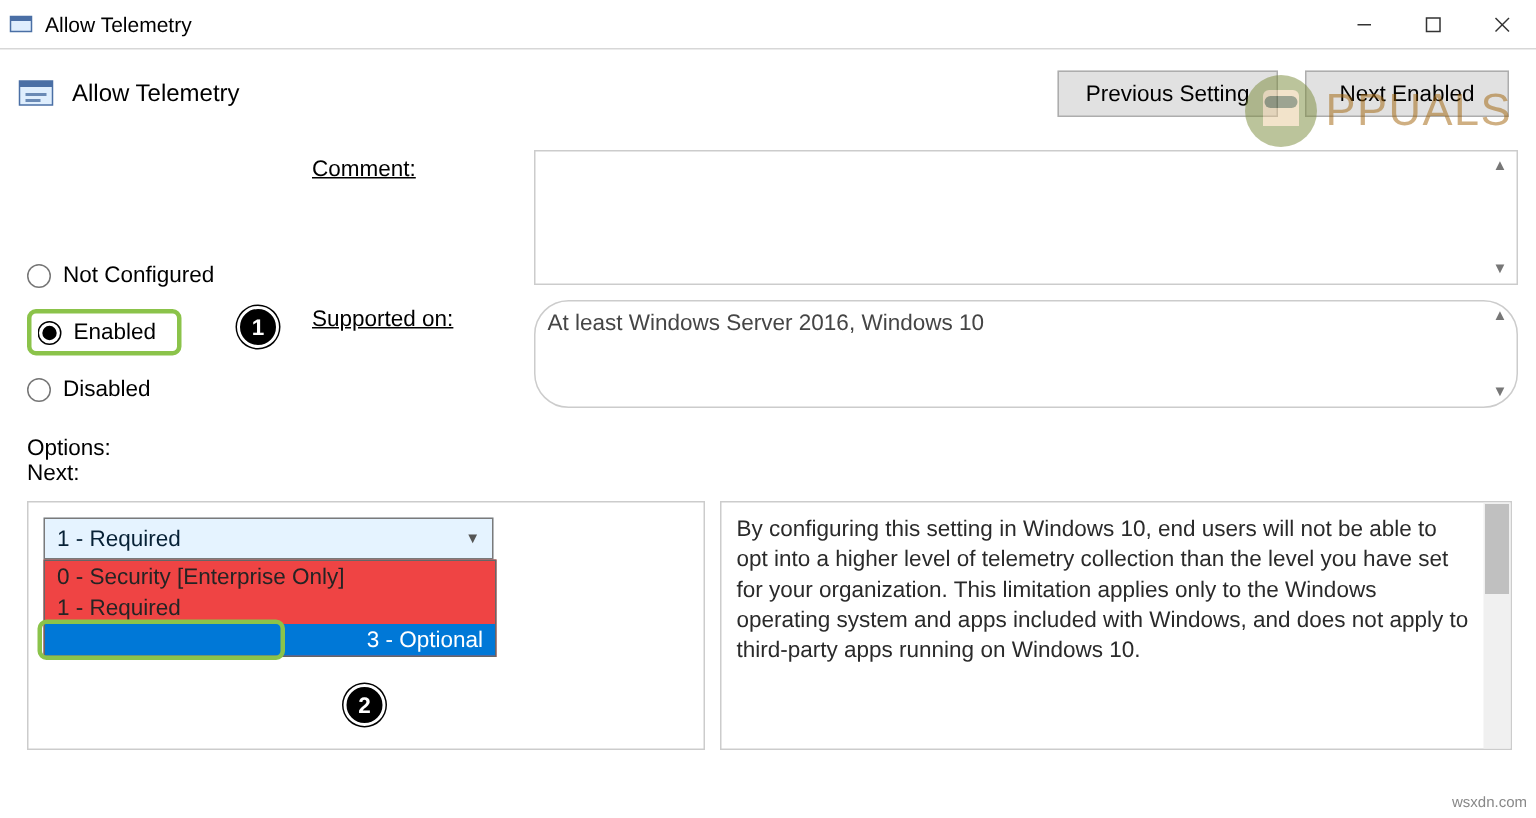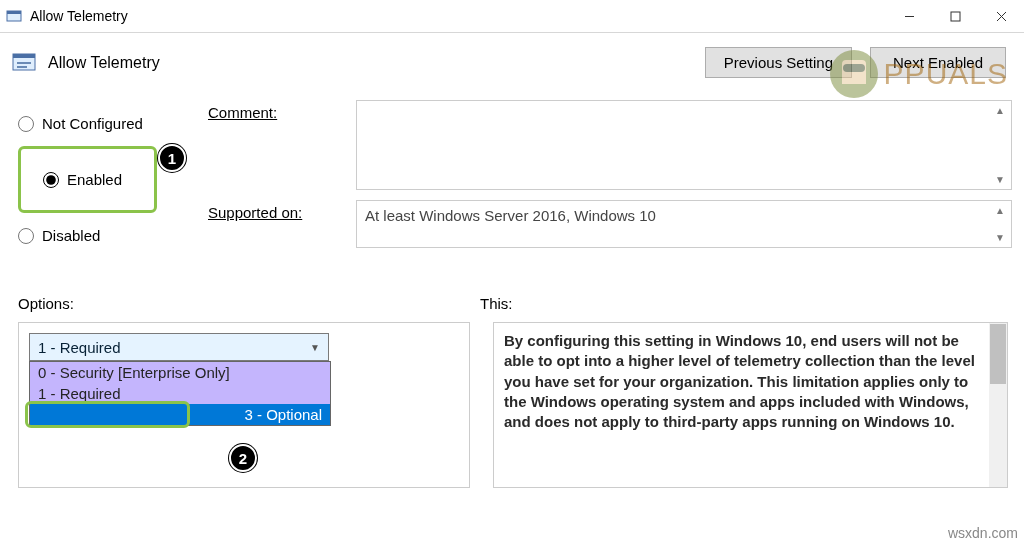--- a/index.html
+++ b/index.html
@@ -24,51 +24,51 @@
     .radio-col { width: 196px; padding-left: 6px; }
     .radio-item { display: flex; align-items: center; margin-bottom: 14px; font-size: 15px; }
     .radio-item input { width: 16px; height: 16px; margin-right: 8px; accent-color: #000; }
     .highlight-green { border: 3px solid #8bc34a; border-radius: 6px; padding: 4px 14px 4px 4px; display: inline-flex; }
 
     .right-col { flex: 1; }
     .field-row { display: flex; align-items: flex-start; margin-bottom: 10px; }
     .field-label { width: 148px; font-size: 15px; padding-top: 4px; text-decoration: underline; }
     .field-box { flex: 1; border: 1px solid #cccccc; background: white; position: relative; }
     .comment-box { height: 90px; padding: 6px 24px 6px 8px; }
-    .support-box { height: 48px; padding: 6px 24px 6px 8px; font-size: 15px; color: #454545; }
+    .support-box { height: 72px; padding: 6px 24px 6px 8px; font-size: 15px; color: #454545; border-radius: 23px; }
     .scroll-arrows { position: absolute; right: 2px; top: 0; height: 100%; width: 18px; display: flex; flex-direction: column; justify-content: space-between; padding: 4px 0; }
     .scroll-arrow { cursor: pointer; color: #777; font-size: 10px; text-align: center; }
 
     .callout { position: absolute; width: 28px; height: 28px; background: black; border: 2px solid white; box-shadow: 0 0 0 1px black; border-radius: 50%; color: white; font-weight: bold; font-size: 15px; display: flex; align-items: center; justify-content: center; }
 
-    .section-labels { display: flex; margin-top: 37px; padding: 0 6px; font-size: 15px; }
+    .section-labels { display: flex; margin-top: 8px; padding: 0 6px; font-size: 15px; flex-direction: column; }
     .section-labels .left { width: 462px; }
 
-    .panels { display: flex; gap: 23px; padding: 10px 4px 0 6px; }
+    .panels { display: flex; gap: 10px; padding: 10px 4px 0 6px; }
     .options-panel { width: 452px; border: 1px solid #cccccc; padding: 10px 10px 0 10px; height: 166px; position: relative; }
-    .help-panel { flex: 1; border: 1px solid #cccccc; padding: 8px 26px 8px 10px; height: 166px; font-size: 15px; color: #2a2a2a; line-height: 1.35; position: relative; font-weight: bold; }
+    .help-panel { flex: 1; border: 1px solid #cccccc; padding: 8px 26px 8px 10px; height: 166px; font-size: 15px; color: #2a2a2a; line-height: 1.35; position: relative; }
 
     .dropdown { width: 300px; border: 1px solid #7a7a7a; background: #e5f3ff; height: 28px; display: flex; align-items: center; padding: 0 8px; font-size: 15px; position: relative; cursor: pointer; color: #072136; }
     .dropdown .chev { position: absolute; right: 8px; color: #555; font-size: 10px; }
-    .dropdown-list { position: absolute; top: 27px; left: -1px; width: 302px; border: 1px solid #666; background: #c4b5fd; z-index: 5; }
+    .dropdown-list { position: absolute; top: 27px; left: -1px; width: 302px; border: 1px solid #666; background: #ef4444; z-index: 5; }
     .dd-item { padding: 2px 8px; font-size: 15px; color: #242424; cursor: pointer; }
     .dd-item.selected { background: #0078d7; color: white; }
     .dd-item.hl { position: relative; text-align: right; }
     .dd-item.hl::before { content: ''; position: absolute; left: -5px; top: -3px; right: 140px; bottom: -3px; border: 3px solid #8bc34a; border-radius: 6px; pointer-events: none; }
 
     .help-scrollbar { position: absolute; right: 0; top: 0; width: 18px; height: 100%; background: #f0f0f0; }
     .help-thumb { position: absolute; right: 1px; top: 1px; width: 16px; height: 60px; background: #c0c0c0; }
 
     .watermark { position: absolute; right: 16px; top: 50px; display: flex; align-items: center; opacity: 0.5; gap: 6px; pointer-events: none; }
     .wm-circle { width: 48px; height: 48px; border-radius: 50%; background: #7a8a3a; position: relative; overflow: hidden; }
     .wm-head { position: absolute; width: 24px; height: 24px; background: #e6c896; border-radius: 4px 4px 0 0; left: 12px; top: 10px; }
     .wm-eyes { position: absolute; width: 22px; height: 8px; background: #3d4c27; border-radius: 4px; left: 13px; top: 14px; }
     .wm-text { font-size: 30px; font-weight: 300; color: #a16207; letter-spacing: 1px; }
 
-    .tick { position: absolute; bottom: 4px; right: 6px; font-size: 14px; color: #888; }
+    .tick { position: absolute; bottom: 4px; right: 6px; font-size: 10px; color: #888; }
   </style>
 </head>
 <body>
 
 <div class="titlebar">
   <span class="titlebar-icon">
     <svg viewBox="0 0 16 16">
         <rect x="1" y="3" width="14" height="10" fill="#dfeefd" stroke="#4a6fa5" stroke-width="1"></rect>
         <rect x="1" y="3" width="14" height="3" fill="#4a6fa5"></rect>
       </svg>
@@ -120,21 +120,21 @@
   </div>
 
   <div class="config-row">
     <div class="radio-col">
       <label class="radio-item">
         <input type="radio" name="state" style="">
           <span>Not Configured</span>
       </label>
       <div style="position:relative; margin-bottom:14px;">
         <span class="highlight-green">
-          <label class="radio-item" style="margin:18px">
+          <label class="radio-item" style="margin:0">
             <input type="radio" name="state" checked="" style="">
               <span>Enabled</span>
           </label>
         </span>
         <span class="callout" style="left:140px; top:-2px;">1</span>
       </div>
       <label class="radio-item">
         <input type="radio" name="state" style="">
           <span>Disabled</span>
       </label>
@@ -159,21 +159,21 @@
             <span class="scroll-arrow">▲</span>
             <span class="scroll-arrow">▼</span>
           </div>
         </div>
       </div>
     </div>
   </div>
 
   <div class="section-labels">
     <div class="left">Options:</div>
-    <div>This:</div>
+    <div>Next:</div>
   </div>
 
   <div class="panels">
     <div class="options-panel">
       <div class="dropdown">
         <span>1 - Required</span>
         <span class="chev">▼</span>
         <div class="dropdown-list">
           <div class="dd-item">0 - Security [Enterprise Only]</div>
           <div class="dd-item">1 - Required</div>

